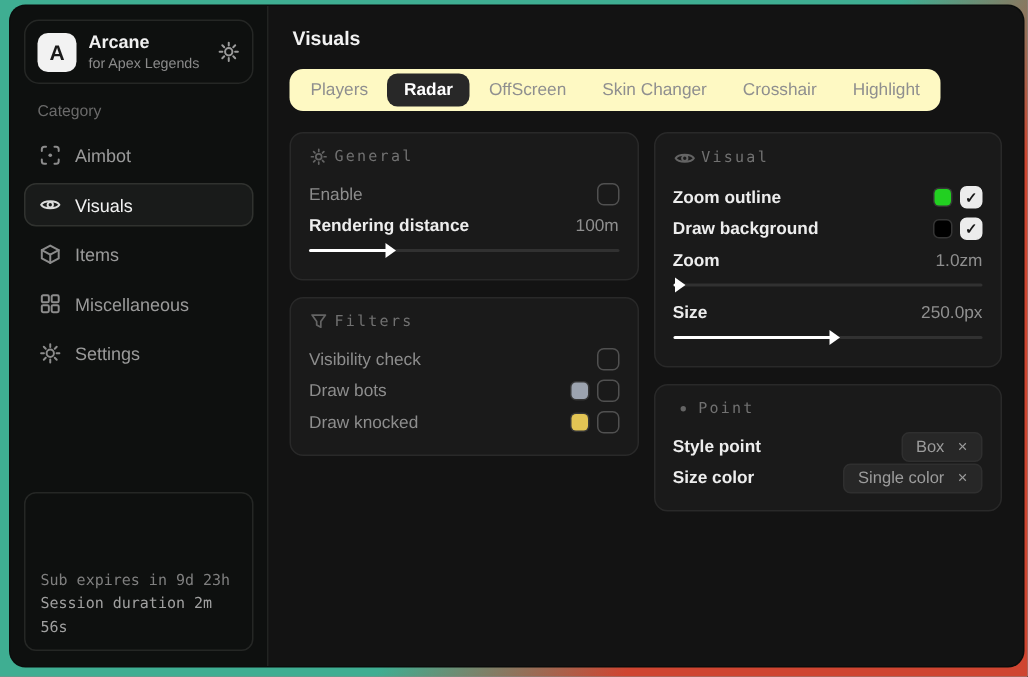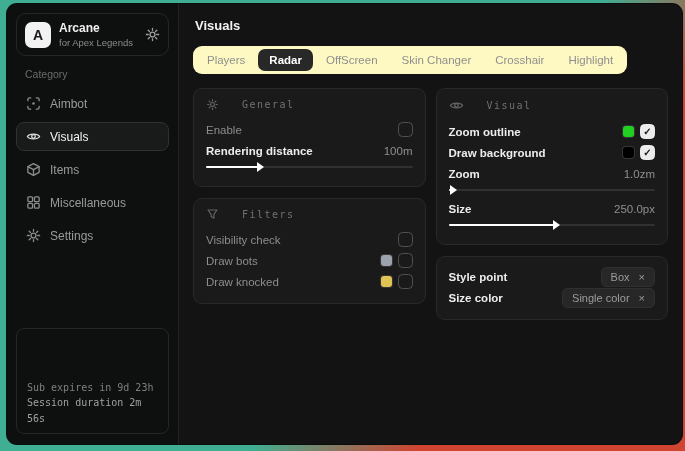--- a/index.html
+++ b/index.html
@@ -47,21 +47,21 @@
   
   .main { flex:1; padding:12px 14px; display:flex; flex-direction:column; min-width:0; }
   .main-title { font-size:13px; font-weight:bold; color:#f2f2f2; margin:2px 0 13px 2px; }
   .tabs { display:inline-flex; align-self:flex-start; gap:2px; background:#fef9c3; border-radius:9px; padding:3px; }
   .tab { padding:5px 11px; font-size:11.5px; color:#8f8f8f; border-radius:7px; cursor:pointer; white-space:nowrap; }
   .tab.active { background:#282828; color:#ffffff; font-weight:bold; }
   .panel-grid { margin-top:14px; display:grid; grid-template-columns:1fr 1fr; gap:10px; align-items:start; }
   .col { display:flex; flex-direction:column; gap:11px; min-width:0; }
   .panel { background:#1a1a1a; border:1px solid #292929; border-radius:9px; padding:9px 12px 11px 12px; }
   .panel-head {
-    display:flex; align-items:center; gap:23px; color:#717171;
+    display:flex; align-items:center; gap:4px; color:#717171;
     font-family:"DejaVu Sans Mono", monospace; font-size:10px; letter-spacing:1.5px; margin-bottom:8px;
   }
   .panel-head .icon { display:flex; opacity:.85; }
   .row { display:flex; align-items:center; justify-content:space-between; min-height:21px; gap:8px; }
   .row-label { font-size:11.5px; color:#ededed; font-weight:bold; white-space:nowrap; }
   .row-label.muted { color:#8d8d8d; font-weight:normal; }
   .row-right { display:flex; align-items:center; gap:6px; }
   .row-value { font-size:11.5px; color:#8f8f8f; white-space:nowrap; }
   .cb {
     width:15px; height:15px; border:1.5px solid #505050; border-radius:4.5px; cursor:pointer;
@@ -274,20 +274,28 @@
               <span class="row-right">
                 <span class="row-value">250.0px</span>
               </span>
             </div>
             <div class="slider">
               <div class="slider-fill" style="width:52%"></div>
               <div class="slider-thumb" style="left:52%"></div>
             </div>
           </div>
           <div class="panel">
+            <div class="panel-head">
+              <span class="icon">
+                <svg width="13" height="13" viewBox="0 0 16 16">
+                  <circle cx="8" cy="8" r="2.2" fill="currentColor"></circle>
+                </svg>
+              </span>
+              <span>Point</span>
+            </div>
             <div class="row">
               <span class="row-label">Style point</span>
               <span class="row-right">
                 <span class="pill">
                   <span>Box</span>
                   <span class="x">×</span>
                 </span>
               </span>
             </div>
             <div class="row">

